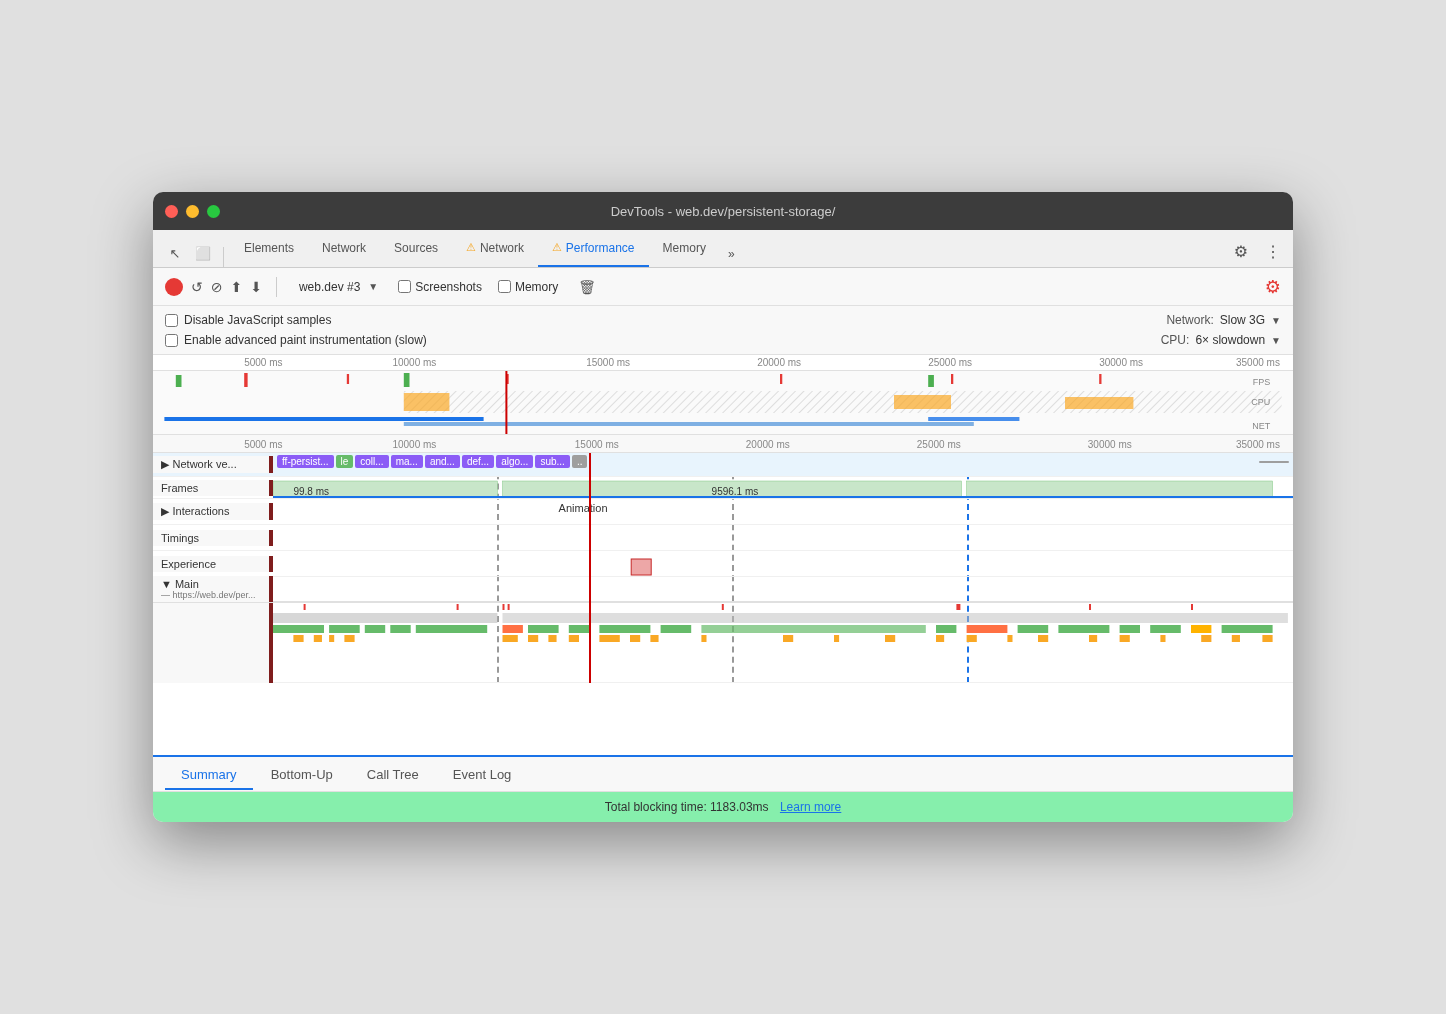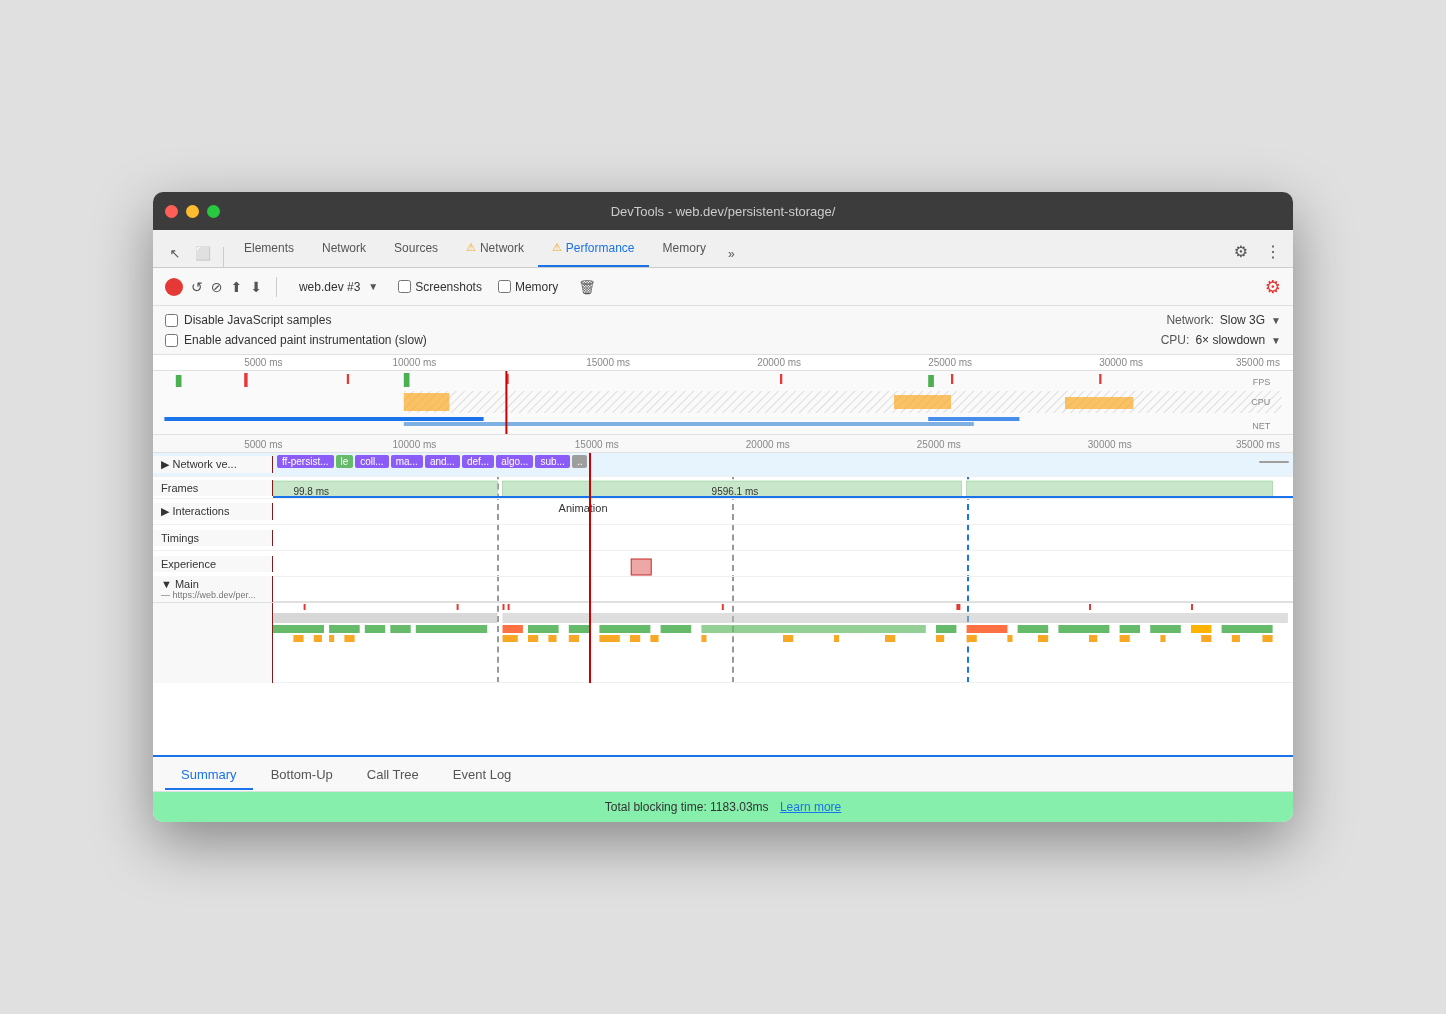--- a/index.html
+++ b/index.html
@@ -213,21 +213,21 @@
       border-bottom: 1px solid #f0f0f0;
       min-height: 22px;
       position: relative;
     }
     .row-label {
       width: 120px;
       min-width: 120px;
       font-size: 11px;
       color: #333;
       padding: 2px 8px;
-      border-right: 1px solid #7f1d1d;
+      border-right: 4px solid #7f1d1d;
       background: #f8f8f8;
       white-space: nowrap;
       overflow: hidden;
       text-overflow: ellipsis;
       display: flex;
       align-items: center;
       gap: 4px;
     }
     .row-content {
       flex: 1;

